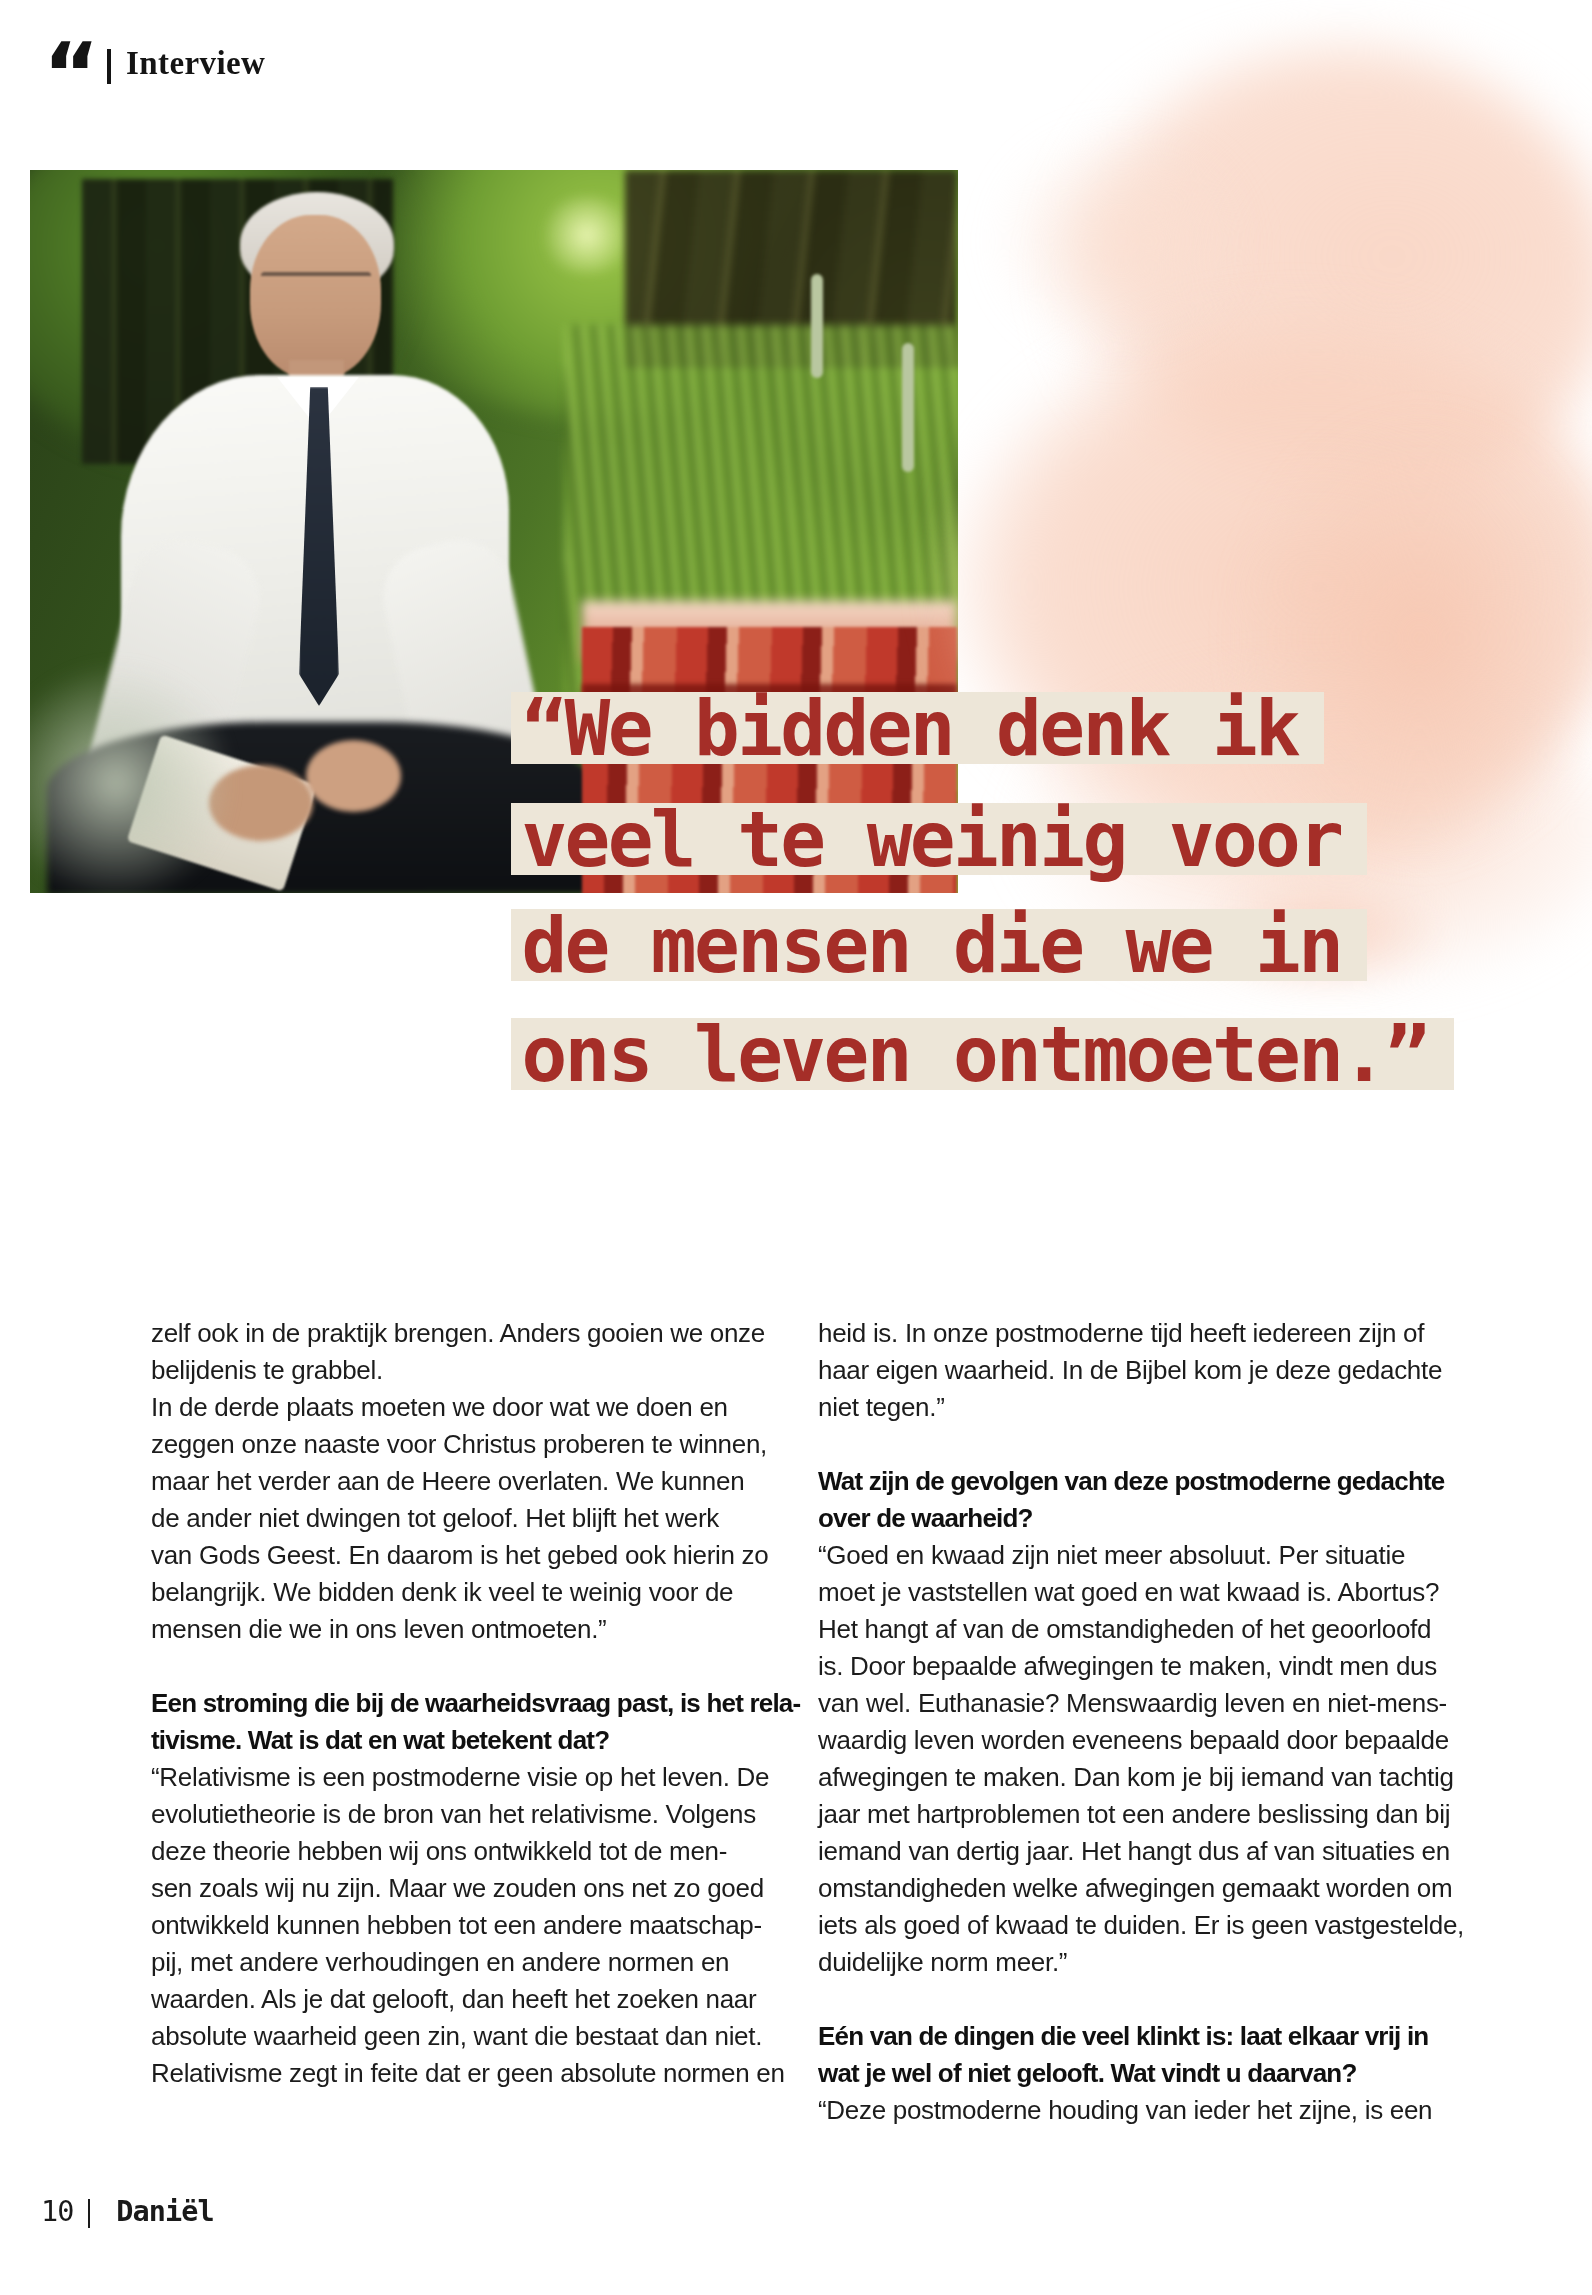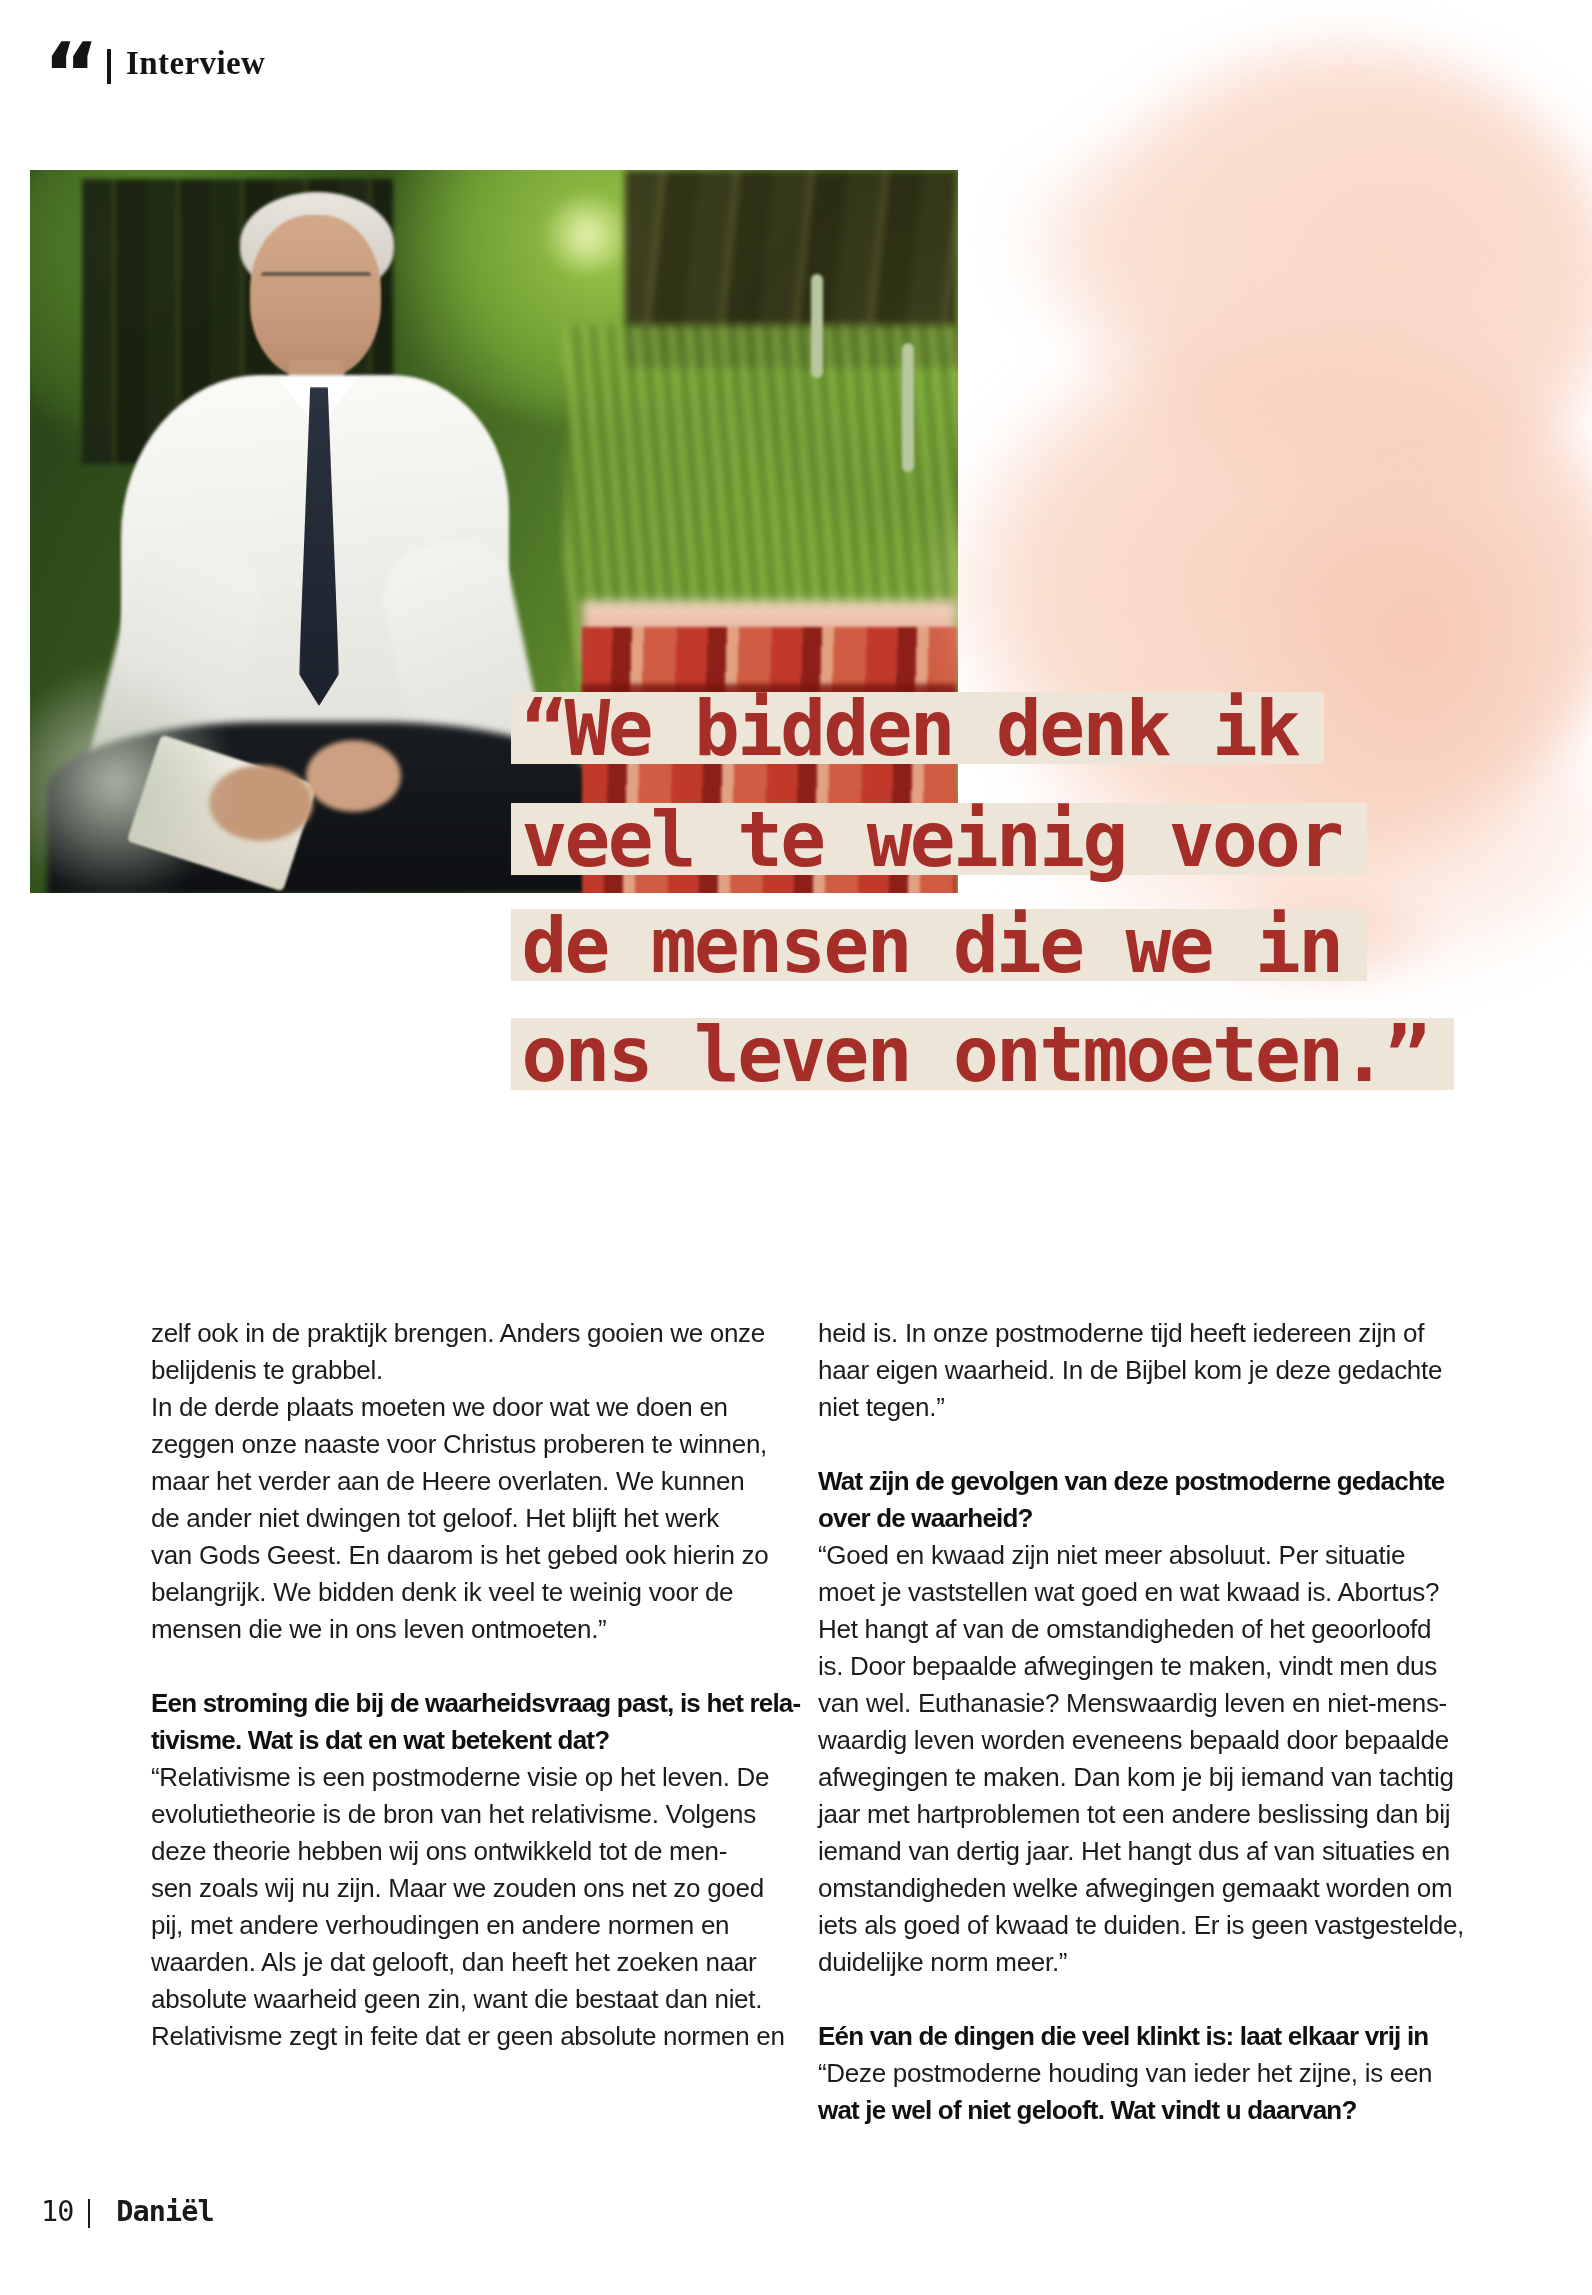--- a/index.html
+++ b/index.html
@@ -172,20 +172,21 @@
         <div class="bline">van Gods Geest. En daarom is het gebed ook hierin zo</div>
         <div class="bline">belangrijk. We bidden denk ik veel te weinig voor de</div>
         <div class="bline">mensen die we in ons leven ontmoeten.”</div>
         <div class="bline gap">&nbsp;</div>
         <div class="bline bold">Een stroming die bij de waarheidsvraag past, is het rela-</div>
         <div class="bline bold">tivisme. Wat is dat en wat betekent dat?</div>
         <div class="bline">“Relativisme is een postmoderne visie op het leven. De</div>
         <div class="bline">evolutietheorie is de bron van het relativisme. Volgens</div>
         <div class="bline">deze theorie hebben wij ons ontwikkeld tot de men-</div>
         <div class="bline">sen zoals wij nu zijn. Maar we zouden ons net zo goed</div>
+        <div class="bline">ontwikkeld kunnen hebben tot een andere maatschap-</div>
         <div class="bline">pij, met andere verhoudingen en andere normen en</div>
         <div class="bline">waarden. Als je dat gelooft, dan heeft het zoeken naar</div>
         <div class="bline">absolute waarheid geen zin, want die bestaat dan niet.</div>
         <div class="bline">Relativisme zegt in feite dat er geen absolute normen en</div>
       </div>
     <div class="col col1">
         <div class="bline">heid is. In onze postmoderne tijd heeft iedereen zijn of</div>
         <div class="bline">haar eigen waarheid. In de Bijbel kom je deze gedachte</div>
         <div class="bline">niet tegen.”</div>
         <div class="bline gap">&nbsp;</div>
@@ -198,22 +199,22 @@
         <div class="bline">van wel. Euthanasie? Menswaardig leven en niet-mens-</div>
         <div class="bline">waardig leven worden eveneens bepaald door bepaalde</div>
         <div class="bline">afwegingen te maken. Dan kom je bij iemand van tachtig</div>
         <div class="bline">jaar met hartproblemen tot een andere beslissing dan bij</div>
         <div class="bline">iemand van dertig jaar. Het hangt dus af van situaties en</div>
         <div class="bline">omstandigheden welke afwegingen gemaakt worden om</div>
         <div class="bline">iets als goed of kwaad te duiden. Er is geen vastgestelde,</div>
         <div class="bline">duidelijke norm meer.”</div>
         <div class="bline gap">&nbsp;</div>
         <div class="bline bold">Eén van de dingen die veel klinkt is: laat elkaar vrij in</div>
+        <div class="bline bold">wat je wel of niet gelooft. Wat vindt u daarvan?</div>
         <div class="bline">“Deze postmoderne houding van ieder het zijne, is een</div>
-        <div class="bline bold">wat je wel of niet gelooft. Wat vindt u daarvan?</div>
       </div>
   </main>
 
   <div class="footer">
     <span class="ft-num">10</span>
     <div class="ft-bar"></div>
     <span class="ft-mag">Daniël</span>
   </div>
 
 </div>

